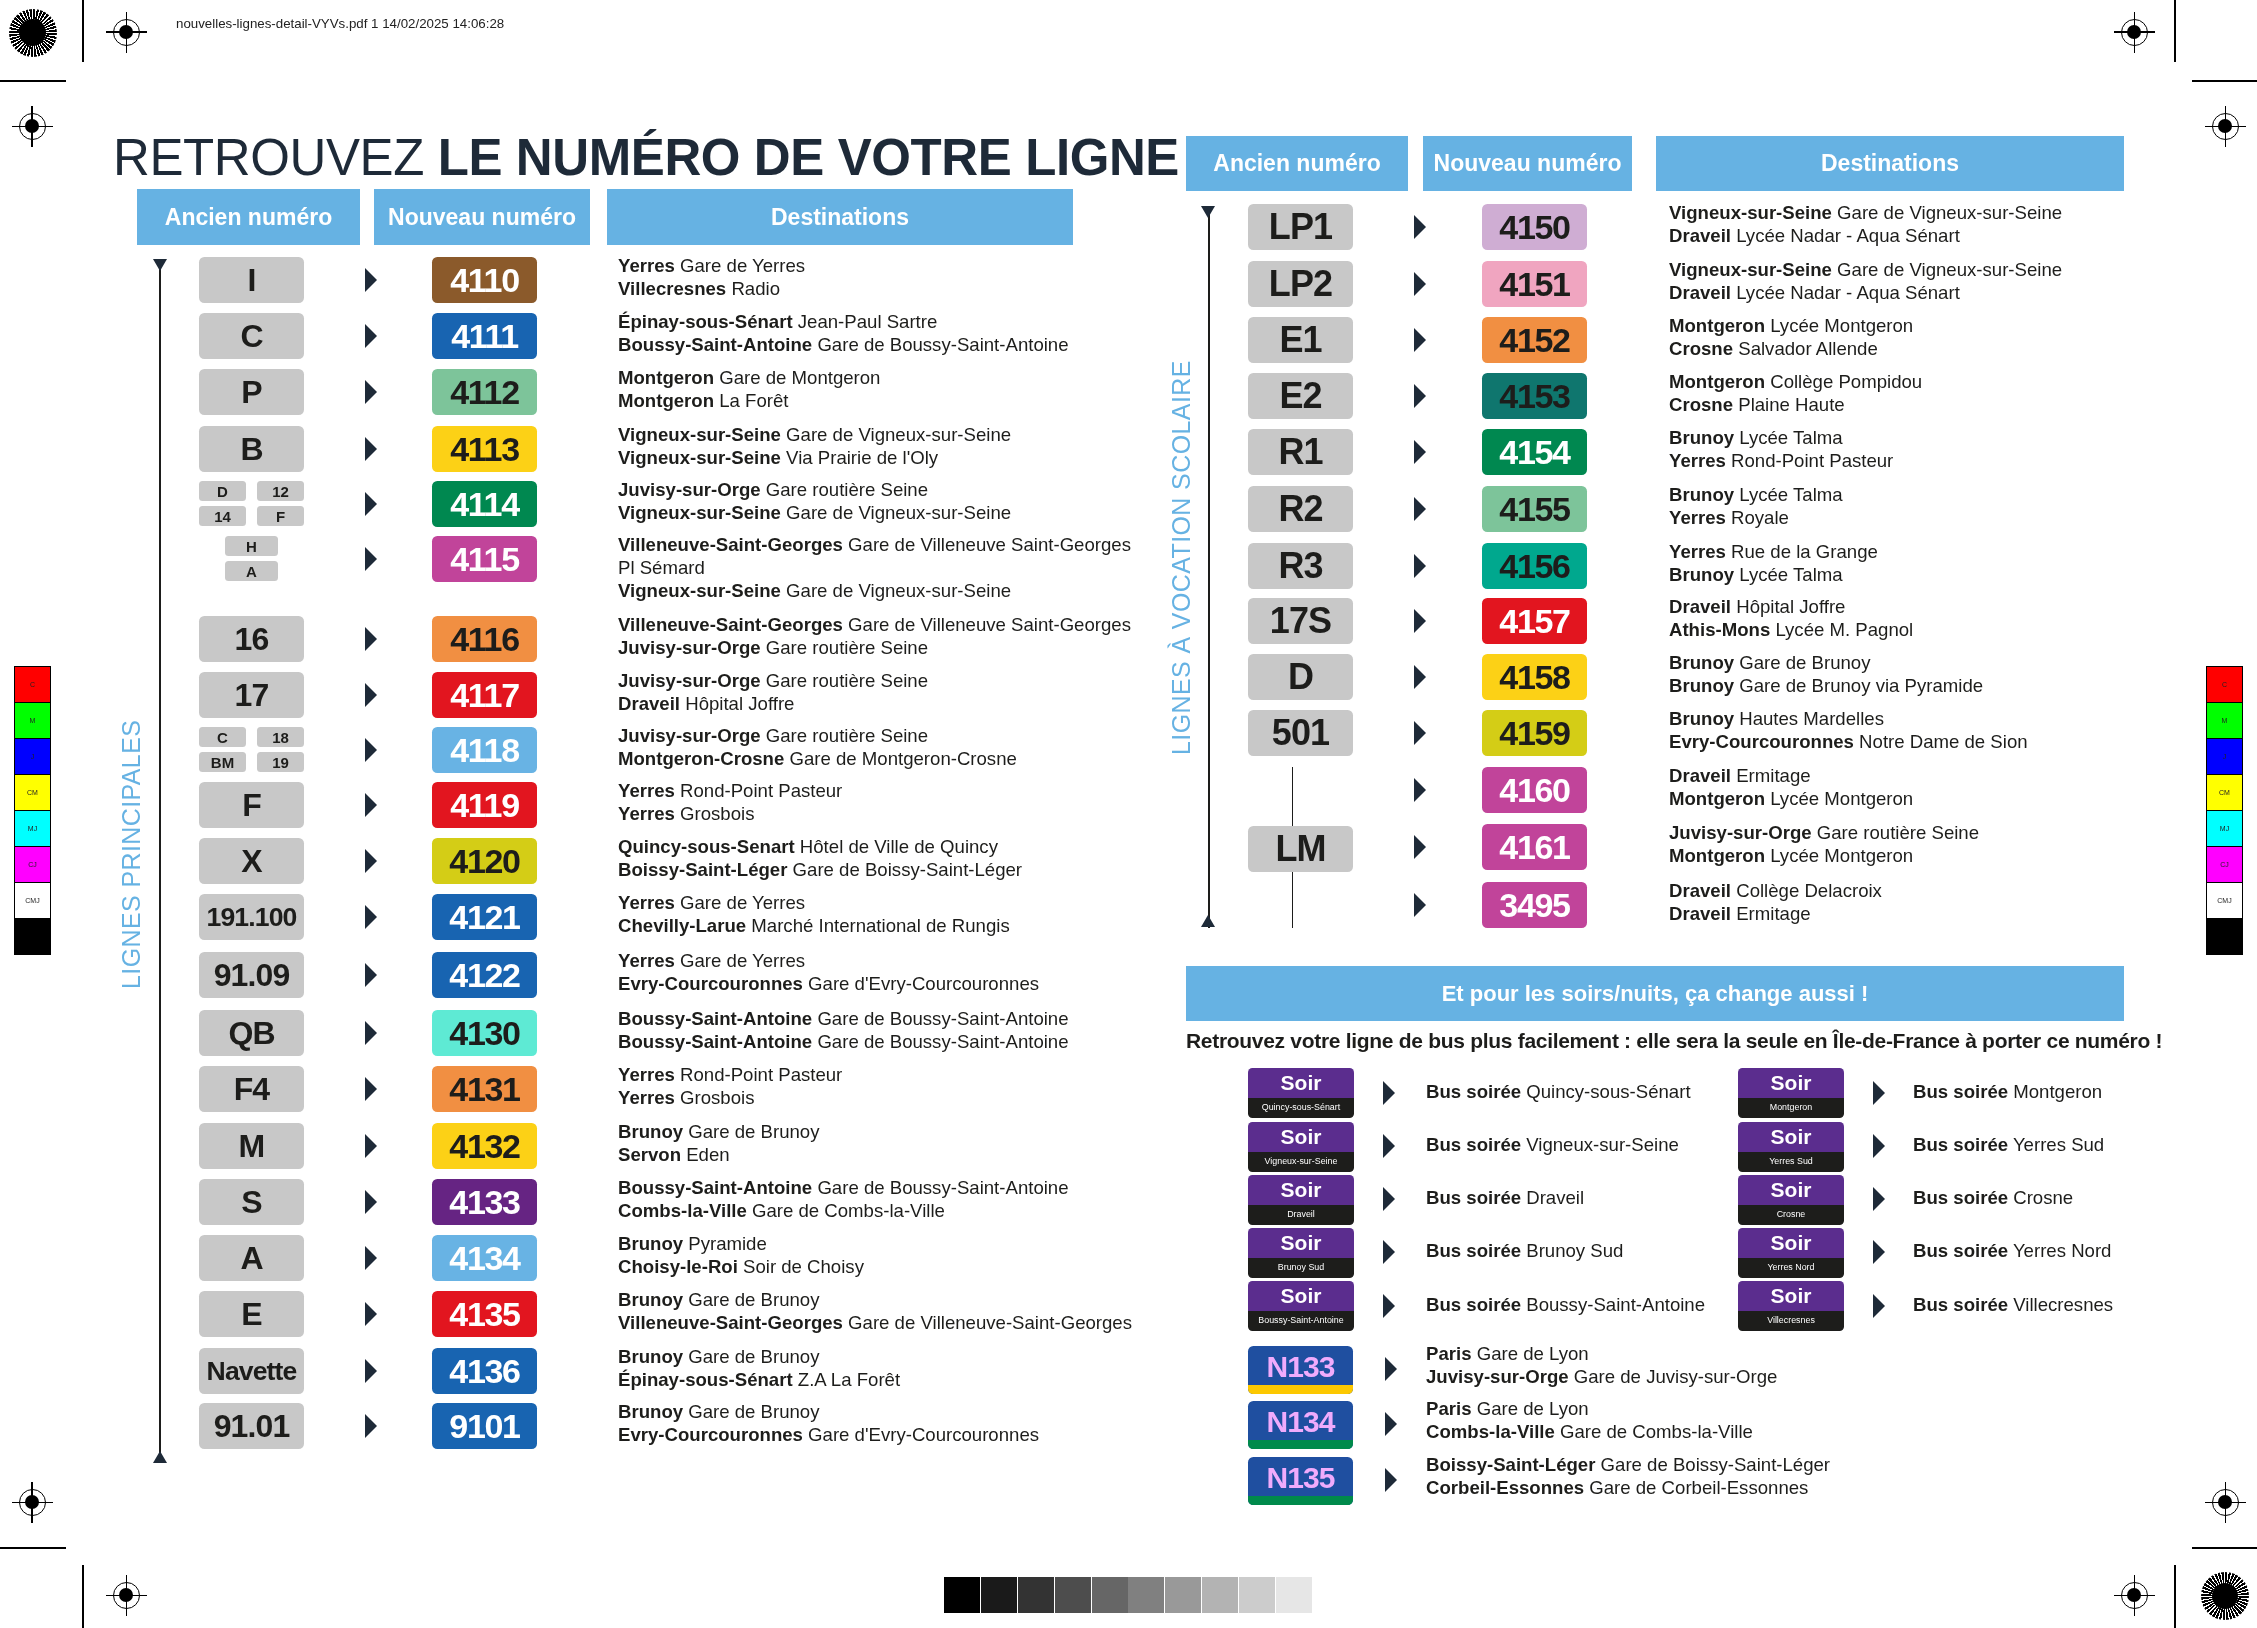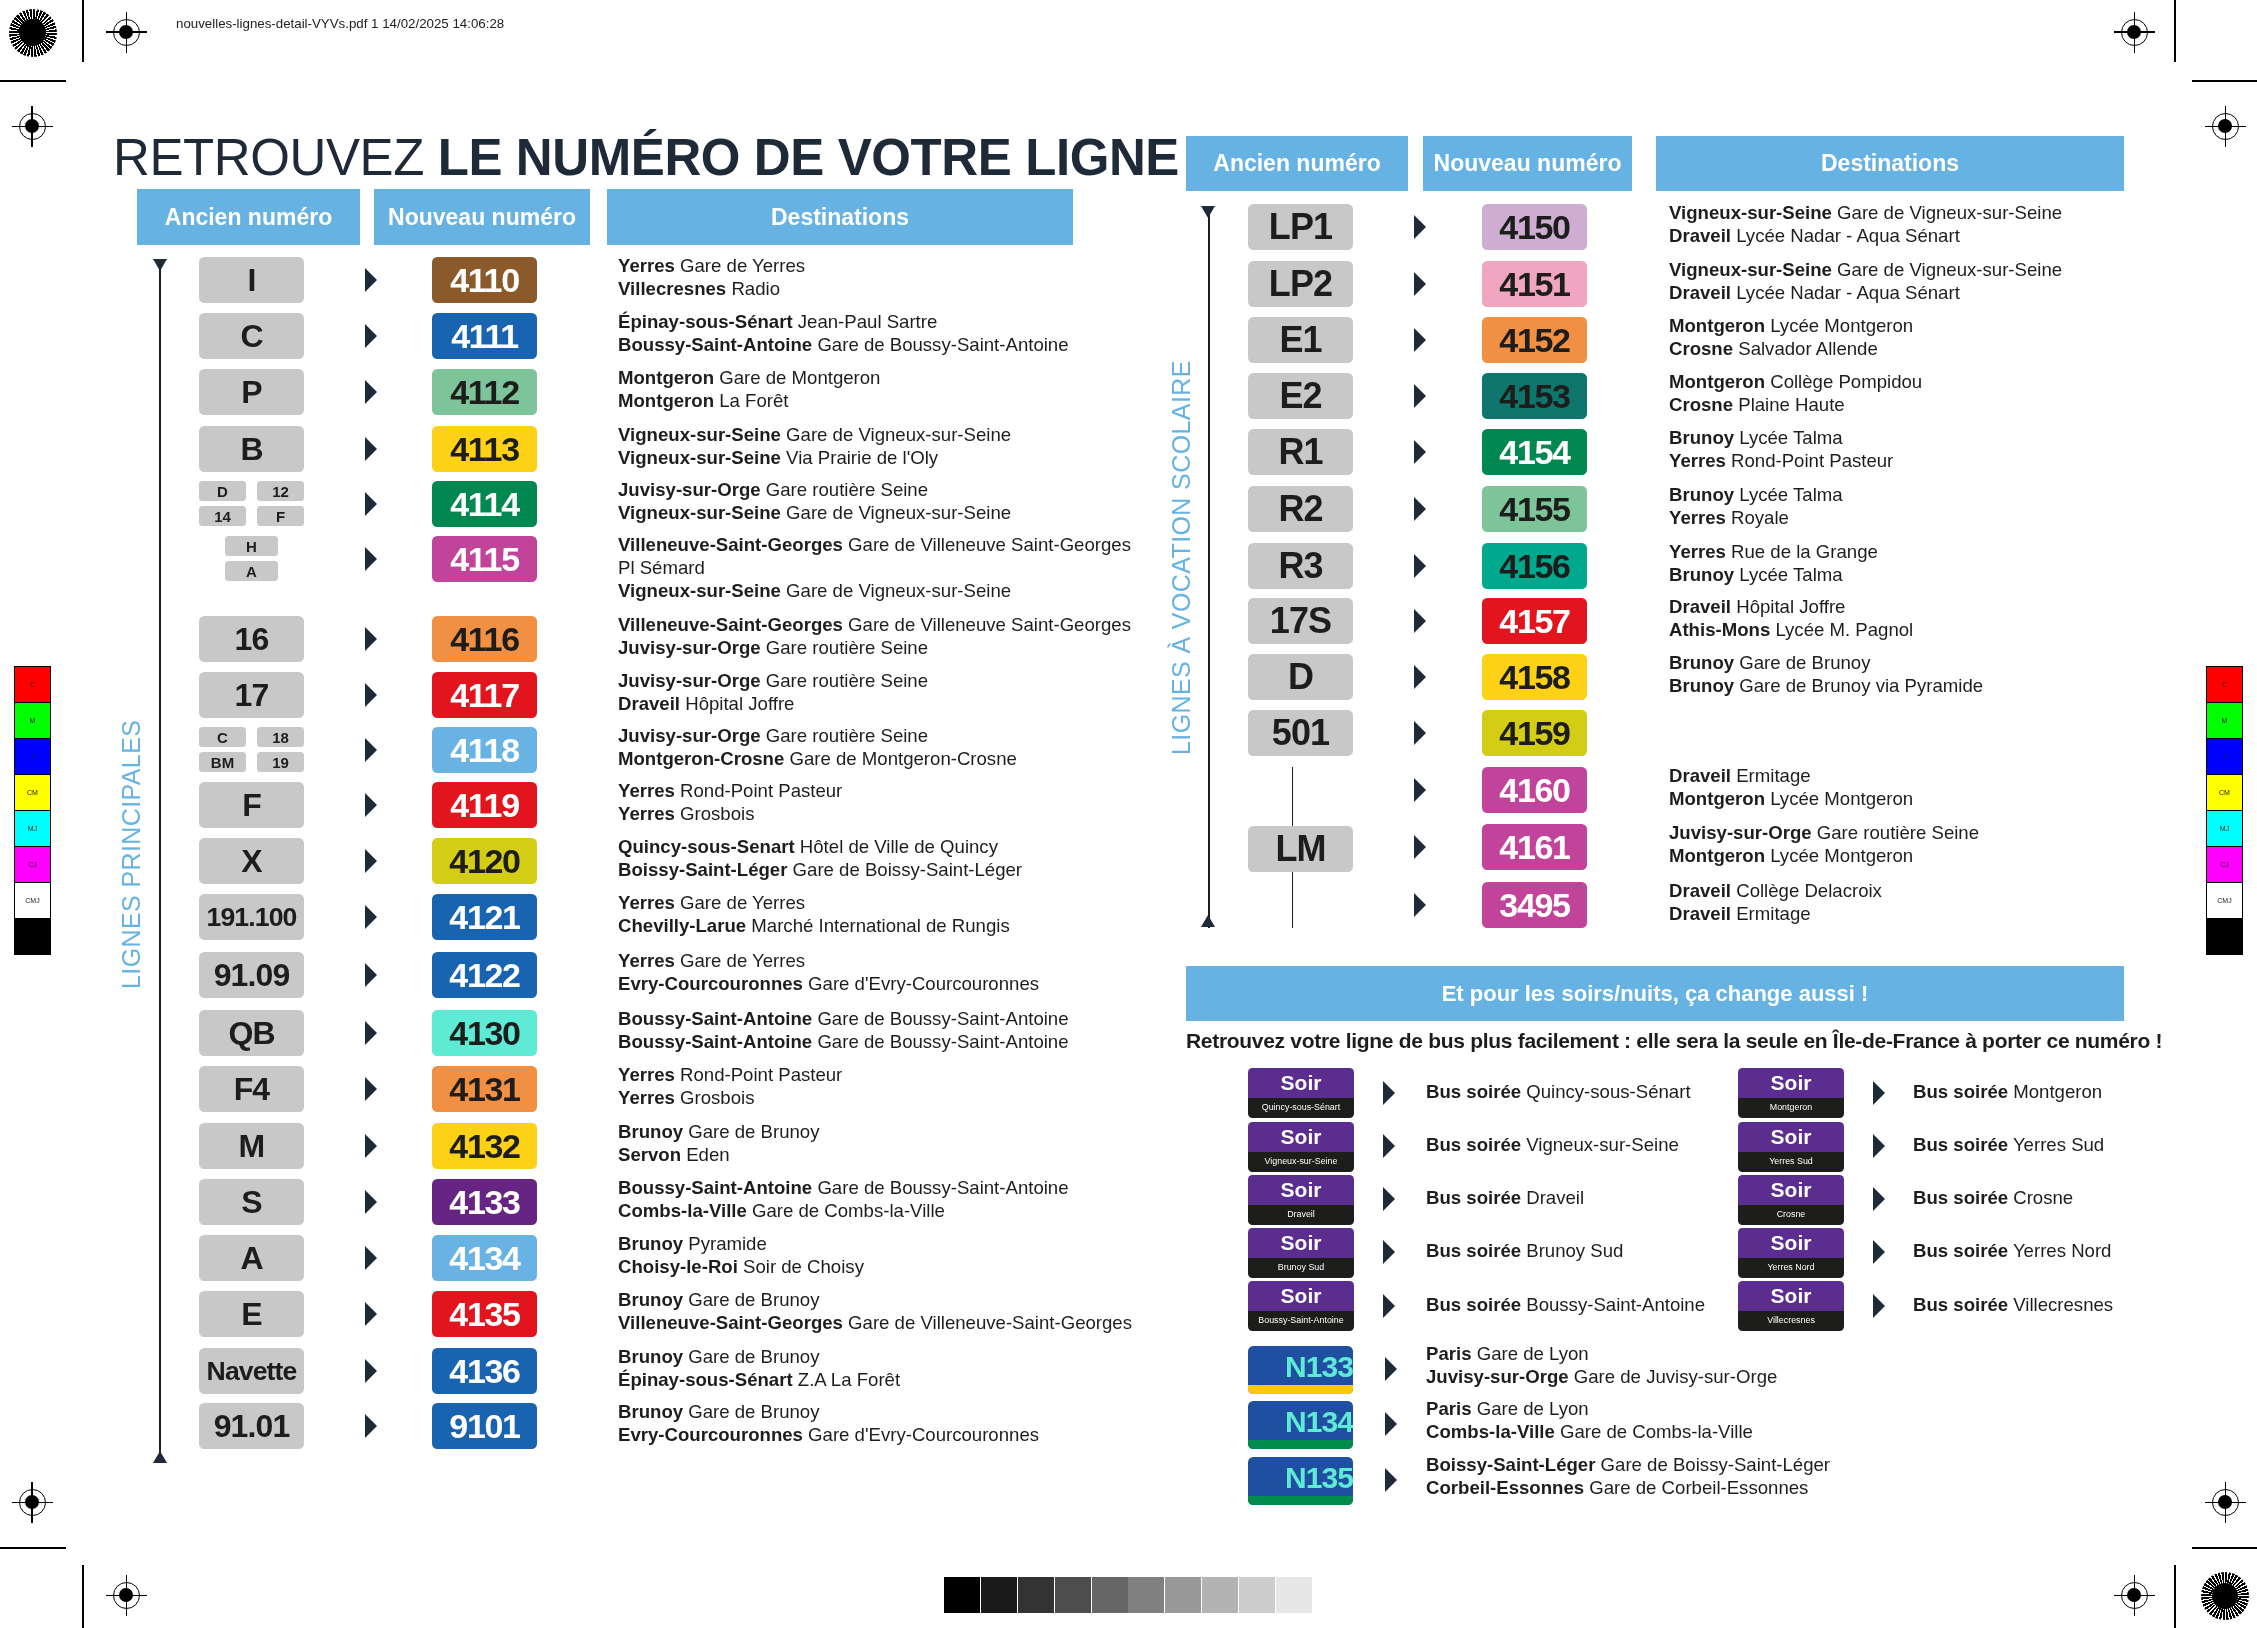--- a/index.html
+++ b/index.html
@@ -51,21 +51,21 @@
             font-weight:bold; font-size:22px; display:flex; align-items:center; justify-content:center; }
   .subline { position:absolute; left:1186px; top:1029px; font-size:21px; font-weight:bold; white-space:nowrap; letter-spacing:-0.3px; }
 
   .soir { position:absolute; width:106px; height:50px; border-radius:4.4px; overflow:hidden; }
   .soir .top { height:30px; background:#5b2d8e; color:#fff; font-weight:bold; font-size:21px; text-align:center; line-height:30px; }
   .soir .bot { height:19.5px; background:#1d1d1b; color:#fff; font-size:8.9px; text-align:center; line-height:19.5px; white-space:nowrap; overflow:hidden; }
   .soir-txt { position:absolute; font-size:18.6px; white-space:nowrap; }
   .soir-txt b { font-weight:bold; }
 
   .nb { position:absolute; width:105px; height:48px; border-radius:5.3px; overflow:hidden; background:#1f4fa0; }
-  .nb .lbl { height:39px; color:#5eead4; font-weight:bold; font-size:30px; text-align:right; line-height:41px; letter-spacing:-0.9px; }
+  .nb .lbl { height:39px; color:#f0abfc; font-weight:bold; font-size:30px; text-align:center; line-height:41px; letter-spacing:-0.9px; }
   .nb .stripe { height:8.9px; }
 </style>
 </head>
 <body>
 
 <div class="star" style="left:8.9px;top:8.9px;"></div>
 <div class="star" style="left:2201px;top:1572px;"></div>
 <div class="cropline-v" style="left:82px;top:0;height:62px;"></div>
 <div class="cropline-v" style="left:2174px;top:0;height:62px;"></div>
 <div class="cropline-v" style="left:82px;top:1565px;height:64px;"></div>
@@ -459,20 +459,24 @@
       <div class="new" style="left:1482px;top:0;width:105px;height:46px;background:#fcd116;color:#1d1d1b;">4158</div>
       <div class="dest" style="left:1669px;top:-2.7px;">
         <div><b>Brunoy</b><span> Gare de Brunoy</span></div>
         <div><b>Brunoy</b><span> Gare de Brunoy via Pyramide</span></div>
       </div>
     </div>
     <div class="row" style="left:0;top:710px;width:2146px;">
       <div class="old" style="left:1248px;top:0px;width:105px;height:46px;">501</div>
       <div class="arr" style="left:1414px;top:10.6px;"></div>
       <div class="new" style="left:1482px;top:0;width:105px;height:46px;background:#d4cd16;color:#1d1d1b;">4159</div>
+      <div class="dest" style="left:1669px;top:-2.7px;">
+        <div><b>Brunoy</b><span> Hautes Mardelles</span></div>
+        <div><b>Evry-Courcouronnes</b><span> Notre Dame de Sion</span></div>
+      </div>
     </div>
     <div class="row" style="left:0;top:767px;width:2146px;">
       <div class="arr" style="left:1414px;top:10.6px;"></div>
       <div class="new" style="left:1482px;top:0;width:105px;height:46px;background:#c1449a;color:#ffffff;">4160</div>
       <div class="dest" style="left:1669px;top:-2.7px;">
         <div><b>Draveil</b><span> Ermitage</span></div>
         <div><b>Montgeron</b><span> Lycée Montgeron</span></div>
       </div>
     </div>
     <div class="row" style="left:0;top:824px;width:2146px;">

